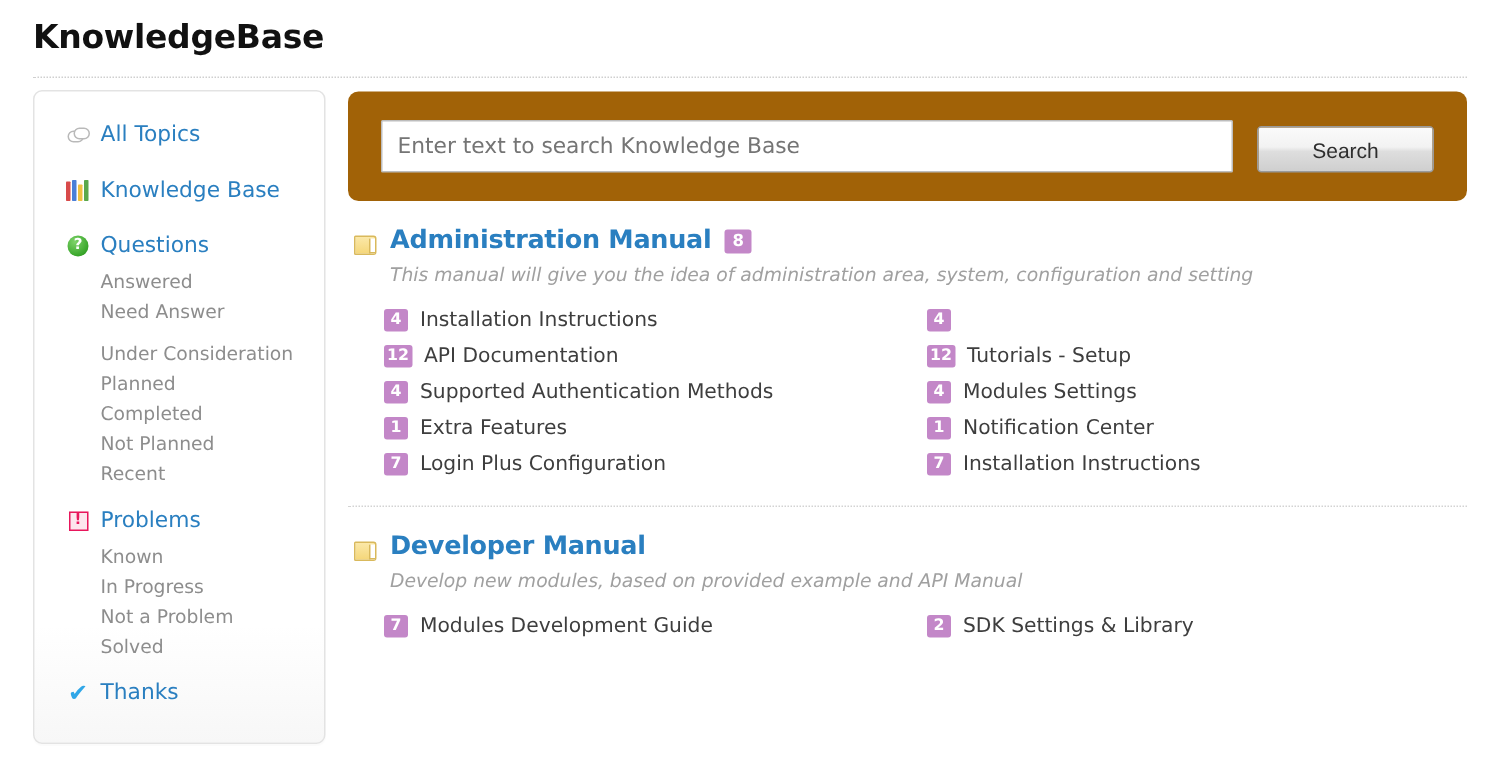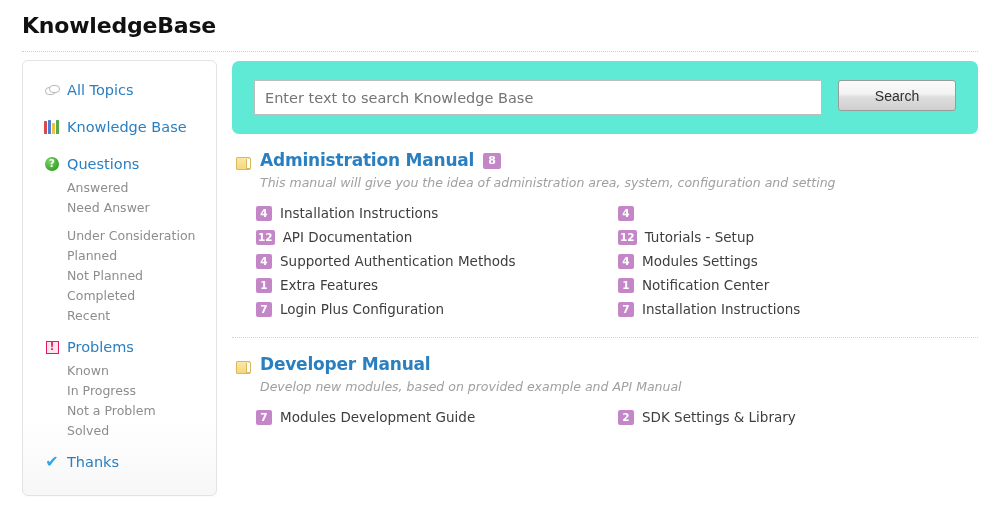--- a/index.html
+++ b/index.html
@@ -142,25 +142,25 @@
   
   .main {
     flex: 1;
     margin-left: 15px;
     margin-right: 22px;
     padding-top: 1px;
   }
 
   
   .search-panel {
-    background: #5eead4;
+    background: #a16207;
     border-radius: 7px;
     padding: 19px 22px;
     display: flex;
-    align-items: flex-start;
+    align-items: flex-end;
   }
   .search-input {
     flex: 1;
     height: 35px;
     border: 1px solid #bdbdbd;
     background: #ffffff;
     font-family: "DejaVu Sans", sans-serif;
     font-size: 14.5px;
     color: #6f6f6f;
     padding: 0 10px;
@@ -329,22 +329,22 @@
           </div>
           <ul class="sub-list">
             <li class="sub-item">Answered</li>
             <li class="sub-item">Need Answer</li>
           </ul>
         </div>
         <div class="nav-group">
           <ul class="sub-list">
             <li class="sub-item">Under Consideration</li>
             <li class="sub-item">Planned</li>
+            <li class="sub-item">Completed</li>
             <li class="sub-item">Not Planned</li>
-            <li class="sub-item">Completed</li>
             <li class="sub-item">Recent</li>
           </ul>
         </div>
         <div class="nav-group">
           <div class="nav-top">
             <span class="ico">
               <span class="ic-alert">
                 <span>!</span>
               </span>
             </span>

